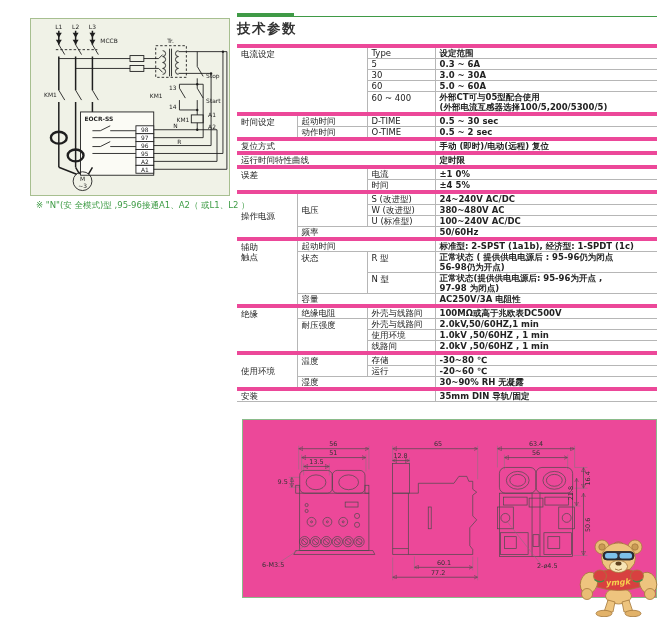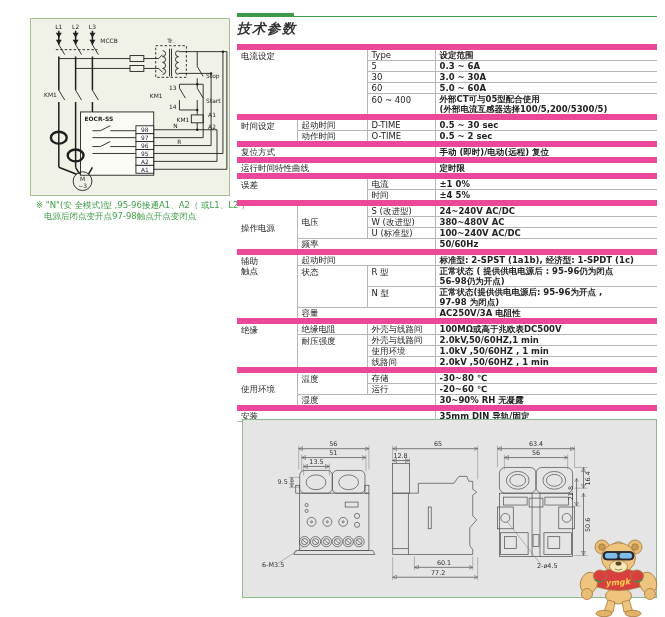--- a/index.html
+++ b/index.html
@@ -17,33 +17,33 @@
   .wd .tbox{fill:#ffffff;}
   .wd .blk{fill:#fbfbf5;}
   .wd text{fill:#1e1e1e;stroke:none;font-size:6px;font-family:"DejaVu Sans","Liberation Sans",sans-serif;}
   .caption{position:absolute;left:36px;top:200px;width:210px;font-size:8.5px;line-height:11px;
            color:#3f9c46;white-space:nowrap;}
   .caption .l2{padding-left:8px;}
   
   .hdr-bar{position:absolute;left:237px;top:13px;width:57px;height:4px;background:#3f9a46;}
   .hdr-line{position:absolute;left:237px;top:16px;width:420px;height:1px;background:#3f9a46;}
   .page-title{position:absolute;left:237px;top:20px;font-size:13.5px;font-weight:bold;
-              color:#333;letter-spacing:1.5px;font-style:italic;}
+              color:#333;letter-spacing:1.5px;}
   
   .spec{position:absolute;left:237px;top:44px;width:420px;border-collapse:collapse;
         table-layout:fixed;border-bottom:1px solid #868686;}
   .spec td{border:1px solid #b6b6b6;font-size:8.5px;line-height:10px;height:10px;
            padding:0 4px;color:#222;vertical-align:middle;overflow:hidden;white-space:nowrap;}
   .spec td div{line-height:10px;}
-  .spec tr.sec td{border-top:6px solid #ec4899;}
+  .spec tr.sec td{border-top:4px solid #ec4899;}
   .spec td:first-child{border-left:none;}
   .spec td:last-child{border-right:none;font-weight:bold;}
   .spec .vtop{vertical-align:top;padding-top:1px;}
   
-  .dim-box{position:absolute;left:242px;top:419px;width:415px;height:179px;background:#e5e5e5;
+  .dim-box{position:absolute;left:242px;top:419px;width:415px;height:179px;background:#ec4899;
            border:1px solid #8abb8a;box-sizing:border-box;}
   .dims{position:absolute;left:0;top:0;width:100%;height:100%;}
   .dims line,.dims path,.dims rect,.dims ellipse,.dims circle{stroke:#4a4a4a;fill:none;stroke-width:0.7;}
   .dims .ext{stroke:#7a7a7a;stroke-width:0.5;}
   .dims text{fill:#333;stroke:none;font-size:6.5px;font-family:"DejaVu Sans","Liberation Sans",sans-serif;}
   
   .bear{position:absolute;left:575px;top:536px;width:87px;height:81px;z-index:5;}
 </style>
 </head>
 <body>
@@ -126,21 +126,20 @@
       <text x="115" y="138.5" font-size="5" text-anchor="middle">95</text>
       <text x="115" y="146.5" font-size="5" text-anchor="middle">A2</text>
       <text x="115" y="154.5" font-size="5" text-anchor="middle">A1</text>
       <text x="52" y="164" font-size="6" text-anchor="middle">M</text>
       <text x="52" y="170.5" font-size="5" text-anchor="middle">~3</text>
     </svg>
   </div>
 
   <div class="caption">
     <div class="l1">※ "N"(安 全模式)型 ,95-96接通A1、A2（ 或L1、L2 ）</div>
-    <div class="l2">电源后闭点变开点97-98触点开点变闭点</div>
   </div>
 
   <div class="hdr-bar"></div>
   <div class="hdr-line"></div>
   <div class="page-title">技术参数</div>
 
   <table class="spec">
     <colgroup>
         <col style="width:60px">
         <col style="width:70px">

